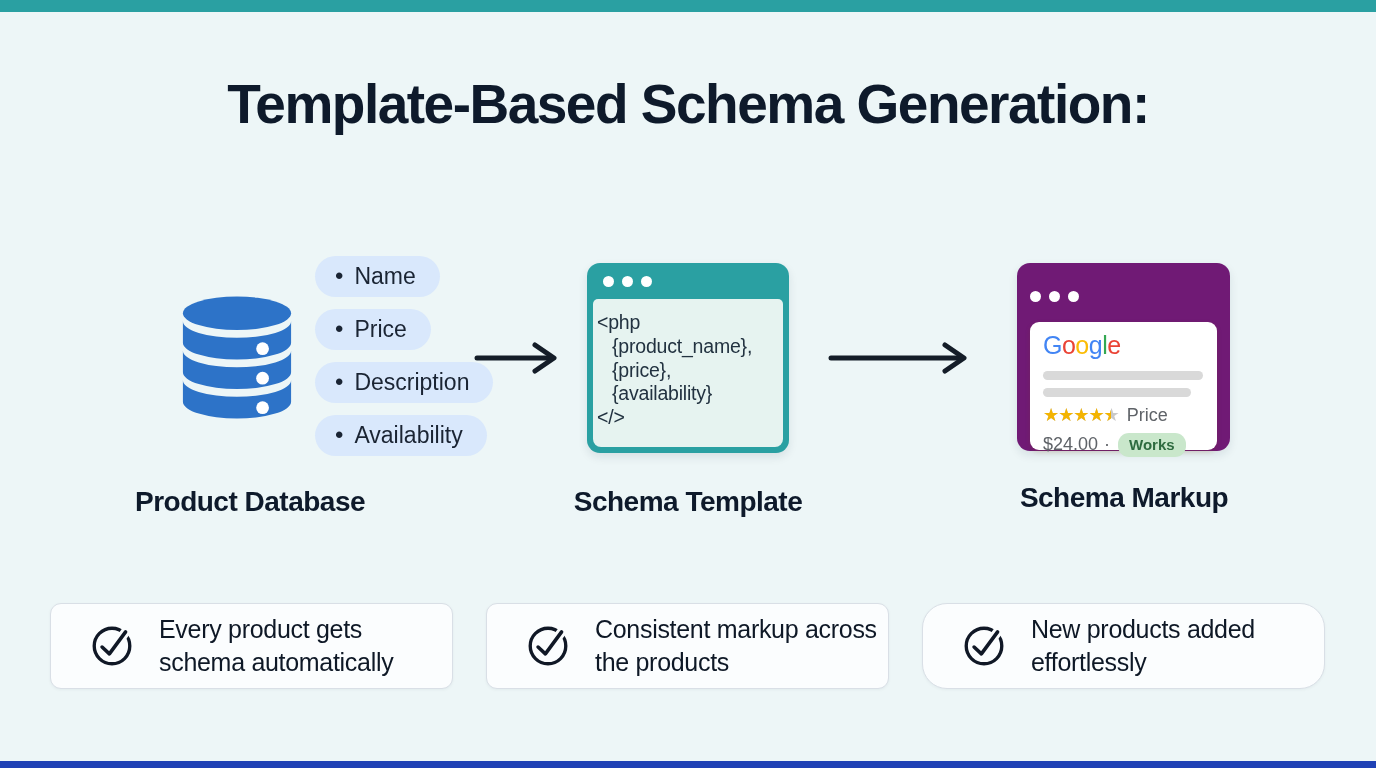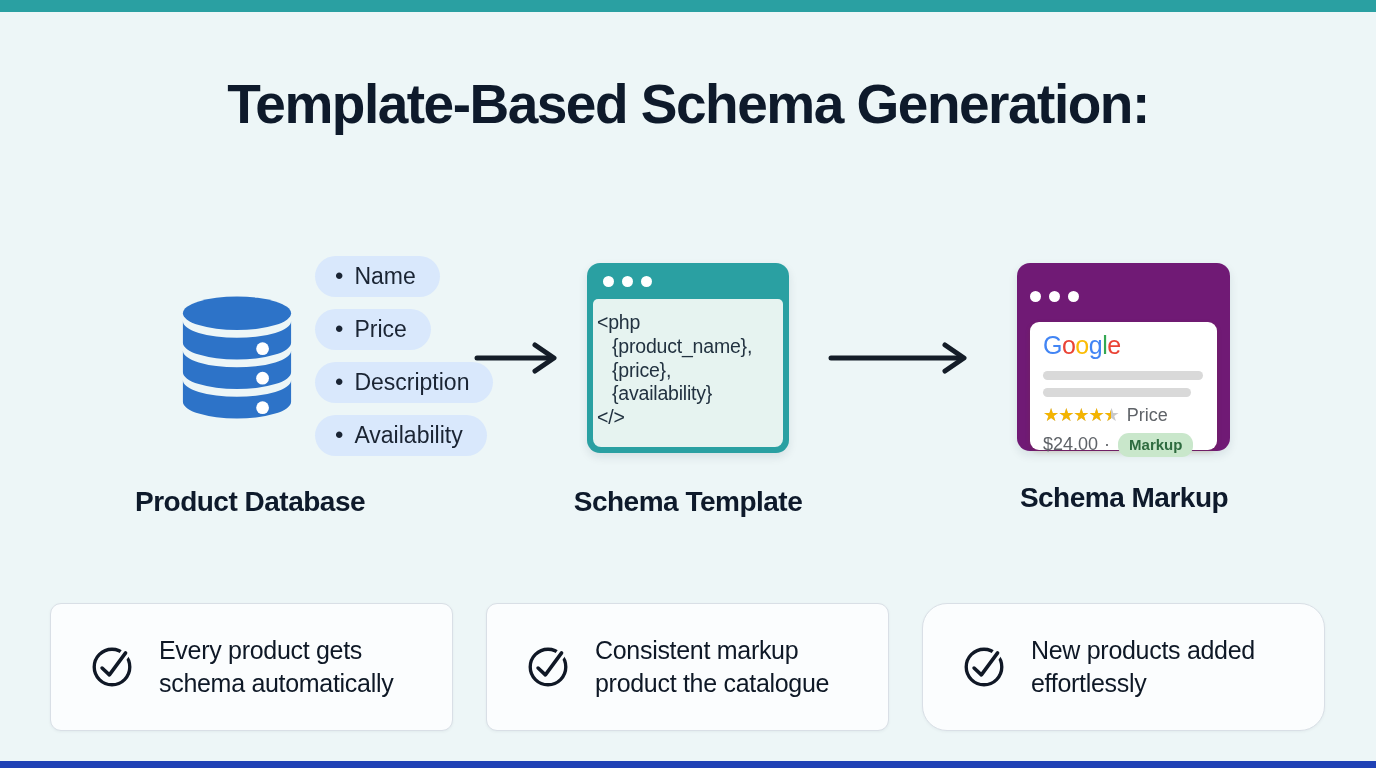--- a/index.html
+++ b/index.html
@@ -77,21 +77,21 @@
   .rating-label { font-size:18px; color:#5f6368; margin-left:8px; }
   .price-row { margin-top:7px; display:flex; align-items:center; font-size:18px; color:#5f6368; }
   .sep { margin:0 5px 0 6px; }
   .stock-badge {
     background:#c9e7cb; color:#2e6b3f; font-size:15px; font-weight:700;
     padding:3px 11px 4px; border-radius:11px; margin-left:3px;
   }
 
   
   .benefit-card {
-    position:absolute; top:603px; width:403px; height:128px;
+    position:absolute; top:603px; width:403px; height:86px;
     background:#fbfdfe; border:1.5px solid #d9dfe6; border-radius:11px;
     display:flex; align-items:center; padding-left:38px; gap:24px;
     box-shadow:0 1px 3px rgba(20,40,60,0.05);
   }
   .bc-1 { left:50px; } .bc-2 { left:486px; } .bc-3 { left:922px;border-radius:25px; }
   .benefit-text { font-size:25px; font-weight:500; color:#0e1826; line-height:1.33; width:290px; letter-spacing:-0.3px; }
 </style>
 </head>
 <body>
 
@@ -186,21 +186,21 @@
       <div class="rating-row">
         <span class="stars">
           <span>★★★★★</span>
           <span class="fill" style="color: rgb(244, 180, 0);">★★★★★</span>
         </span>
         <span class="rating-label">Price</span>
       </div>
       <div class="price-row">
         <span>$24.00</span>
         <span class="sep">·</span>
-        <span class="stock-badge">Markup</span>
+        <span class="stock-badge">Works</span>
       </div>
     </div>
   </div>
 
   <div class="col-label label-res">
     <div>Schema Markup</div>
   </div>
 
   <div class="benefit-card bc-1">
     <svg width="46" height="46" viewBox="0 0 44 44">
@@ -210,21 +210,21 @@
     </svg>
     <div class="benefit-text">Every product gets schema automatically</div>
   </div>
 
   <div class="benefit-card bc-2">
     <svg width="46" height="46" viewBox="0 0 44 44">
       <circle cx="22" cy="22" r="17" fill="none" stroke="#101826" stroke-width="3.2"></circle>
       <path d="M12.5 23 L19.5 29.5 L35 8.5" fill="none" stroke="#fbfdfe" stroke-width="9" stroke-linecap="round" stroke-linejoin="round"></path>
       <path d="M12.5 23 L19.5 29.5 L35 8.5" fill="none" stroke="#101826" stroke-width="3.4" stroke-linecap="round" stroke-linejoin="round"></path>
     </svg>
-    <div class="benefit-text">Consistent markup product the catalogue</div>
+    <div class="benefit-text">Consistent markup across the products</div>
   </div>
 
   <div class="benefit-card bc-3">
     <svg width="46" height="46" viewBox="0 0 44 44">
       <circle cx="22" cy="22" r="17" fill="none" stroke="#101826" stroke-width="3.2"></circle>
       <path d="M12.5 23 L19.5 29.5 L35 8.5" fill="none" stroke="#fbfdfe" stroke-width="9" stroke-linecap="round" stroke-linejoin="round"></path>
       <path d="M12.5 23 L19.5 29.5 L35 8.5" fill="none" stroke="#101826" stroke-width="3.4" stroke-linecap="round" stroke-linejoin="round"></path>
     </svg>
     <div class="benefit-text">New products added effortlessly</div>
   </div>

